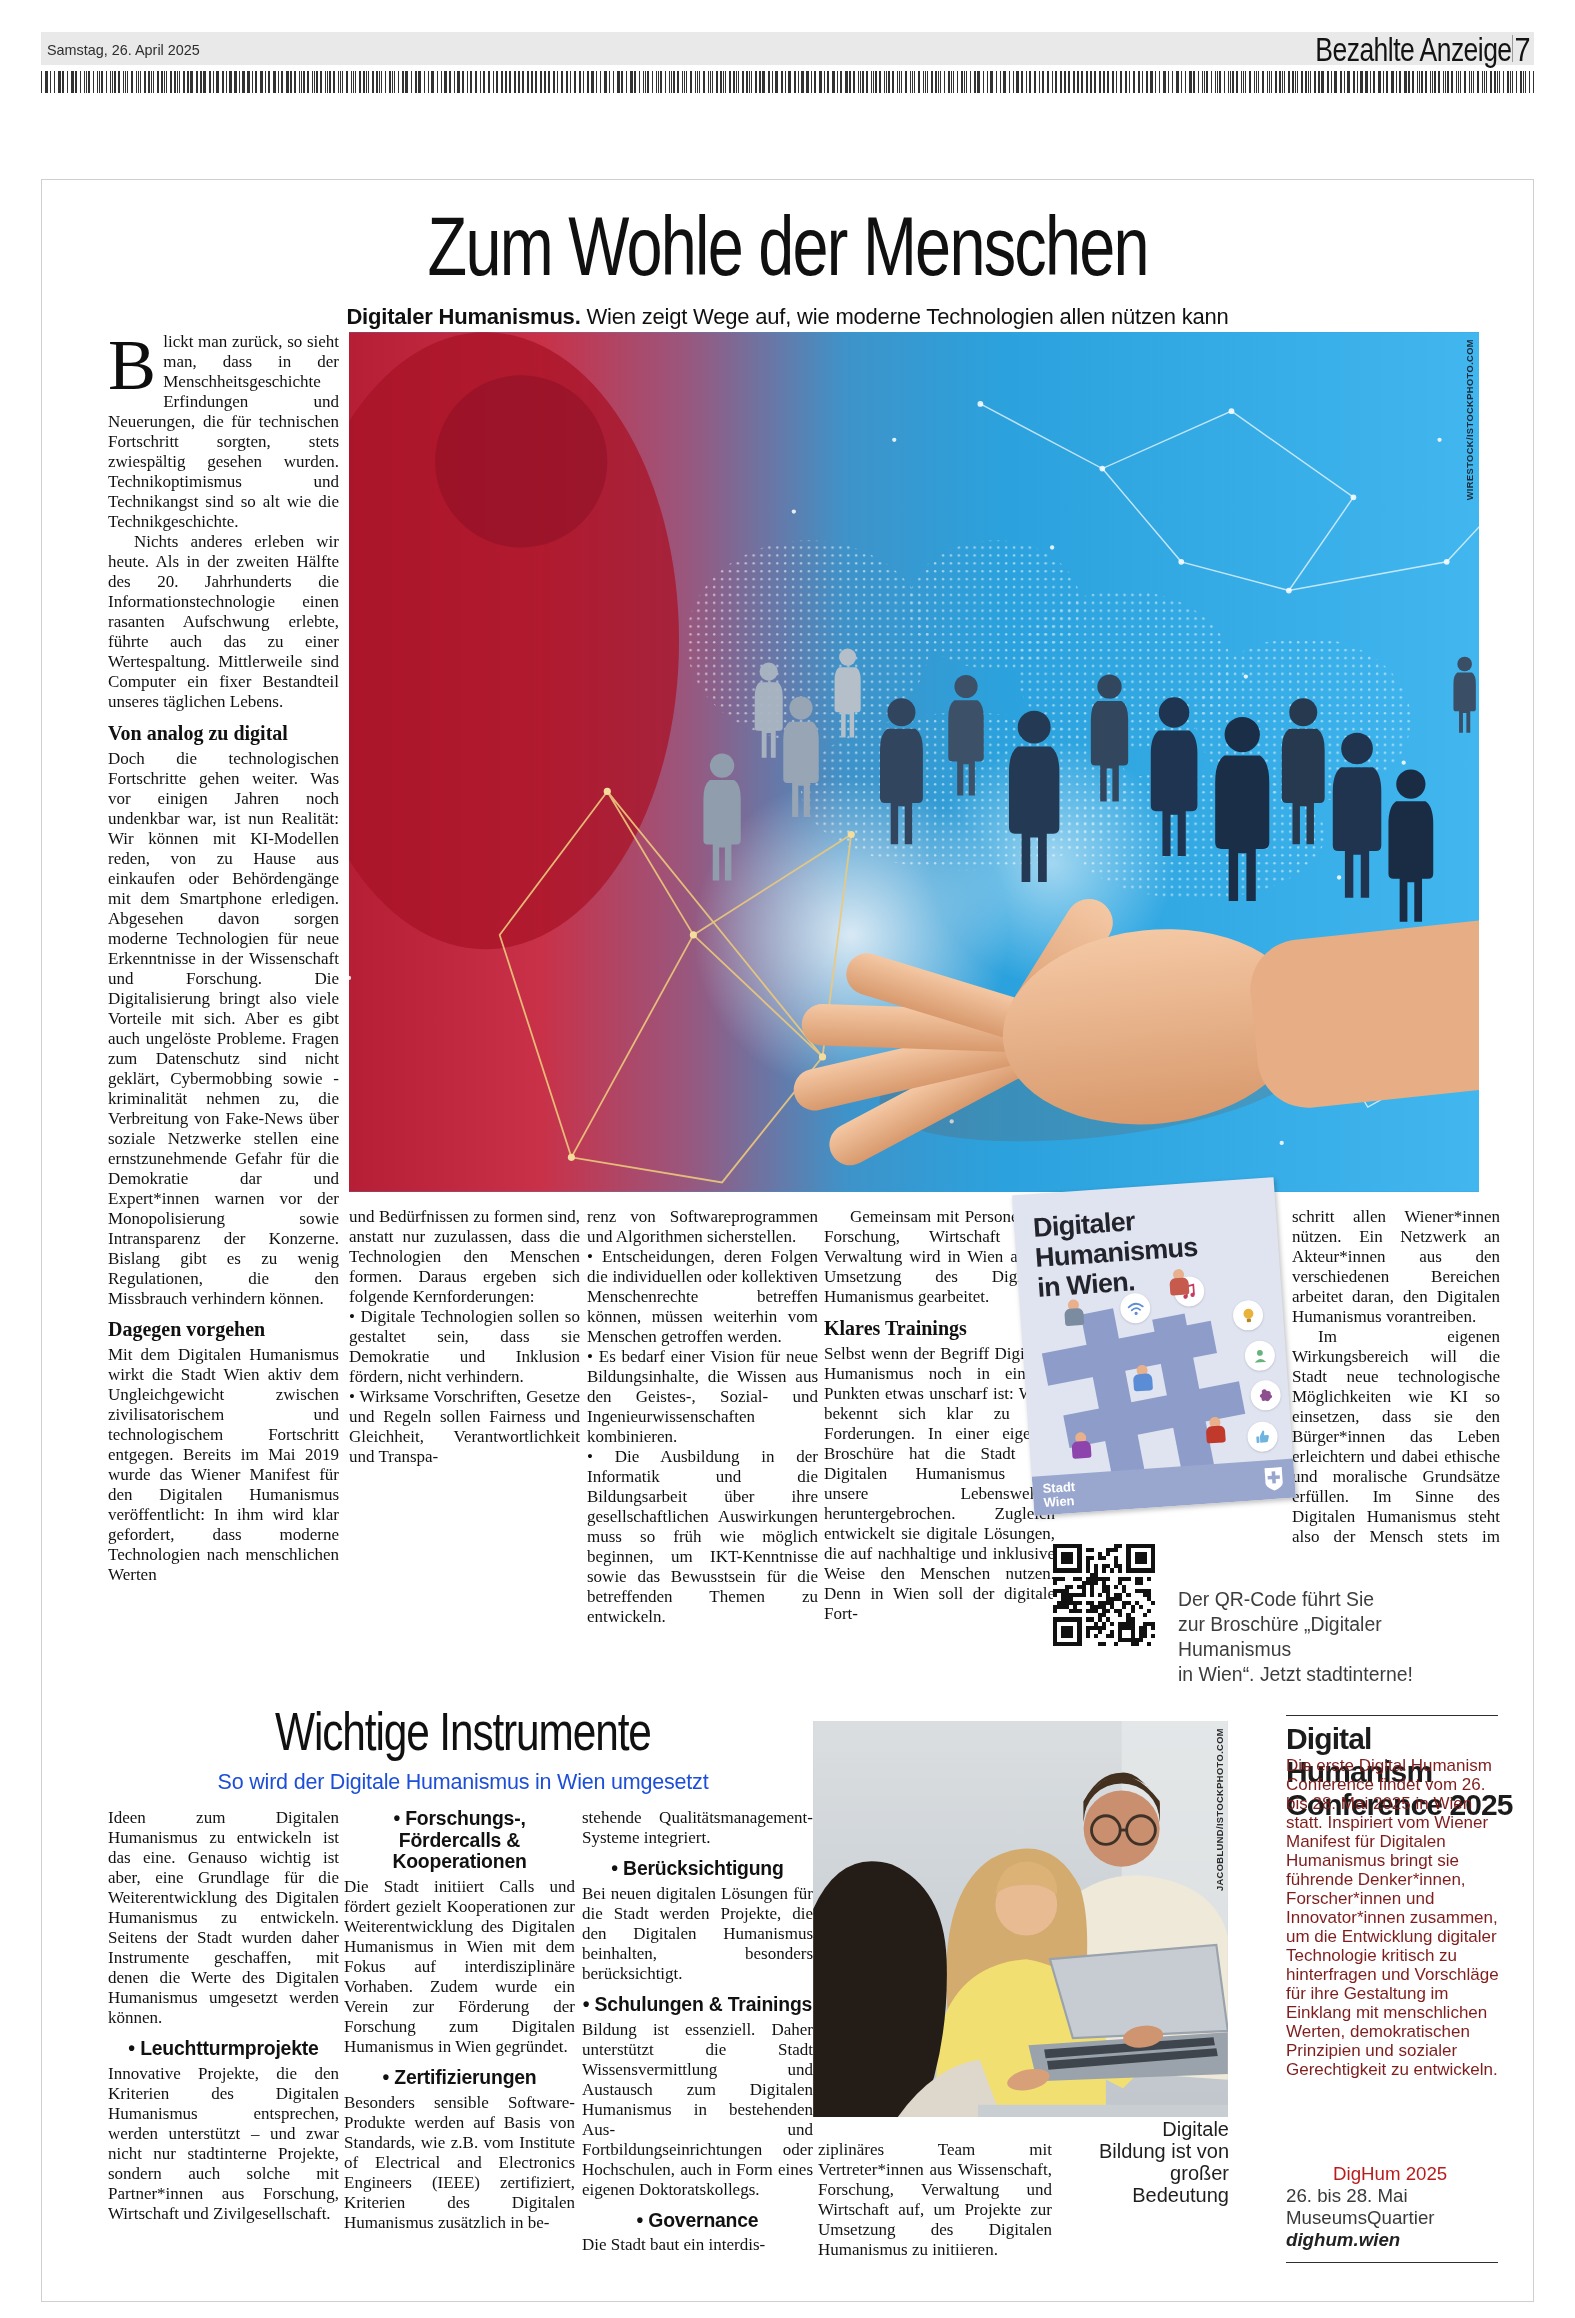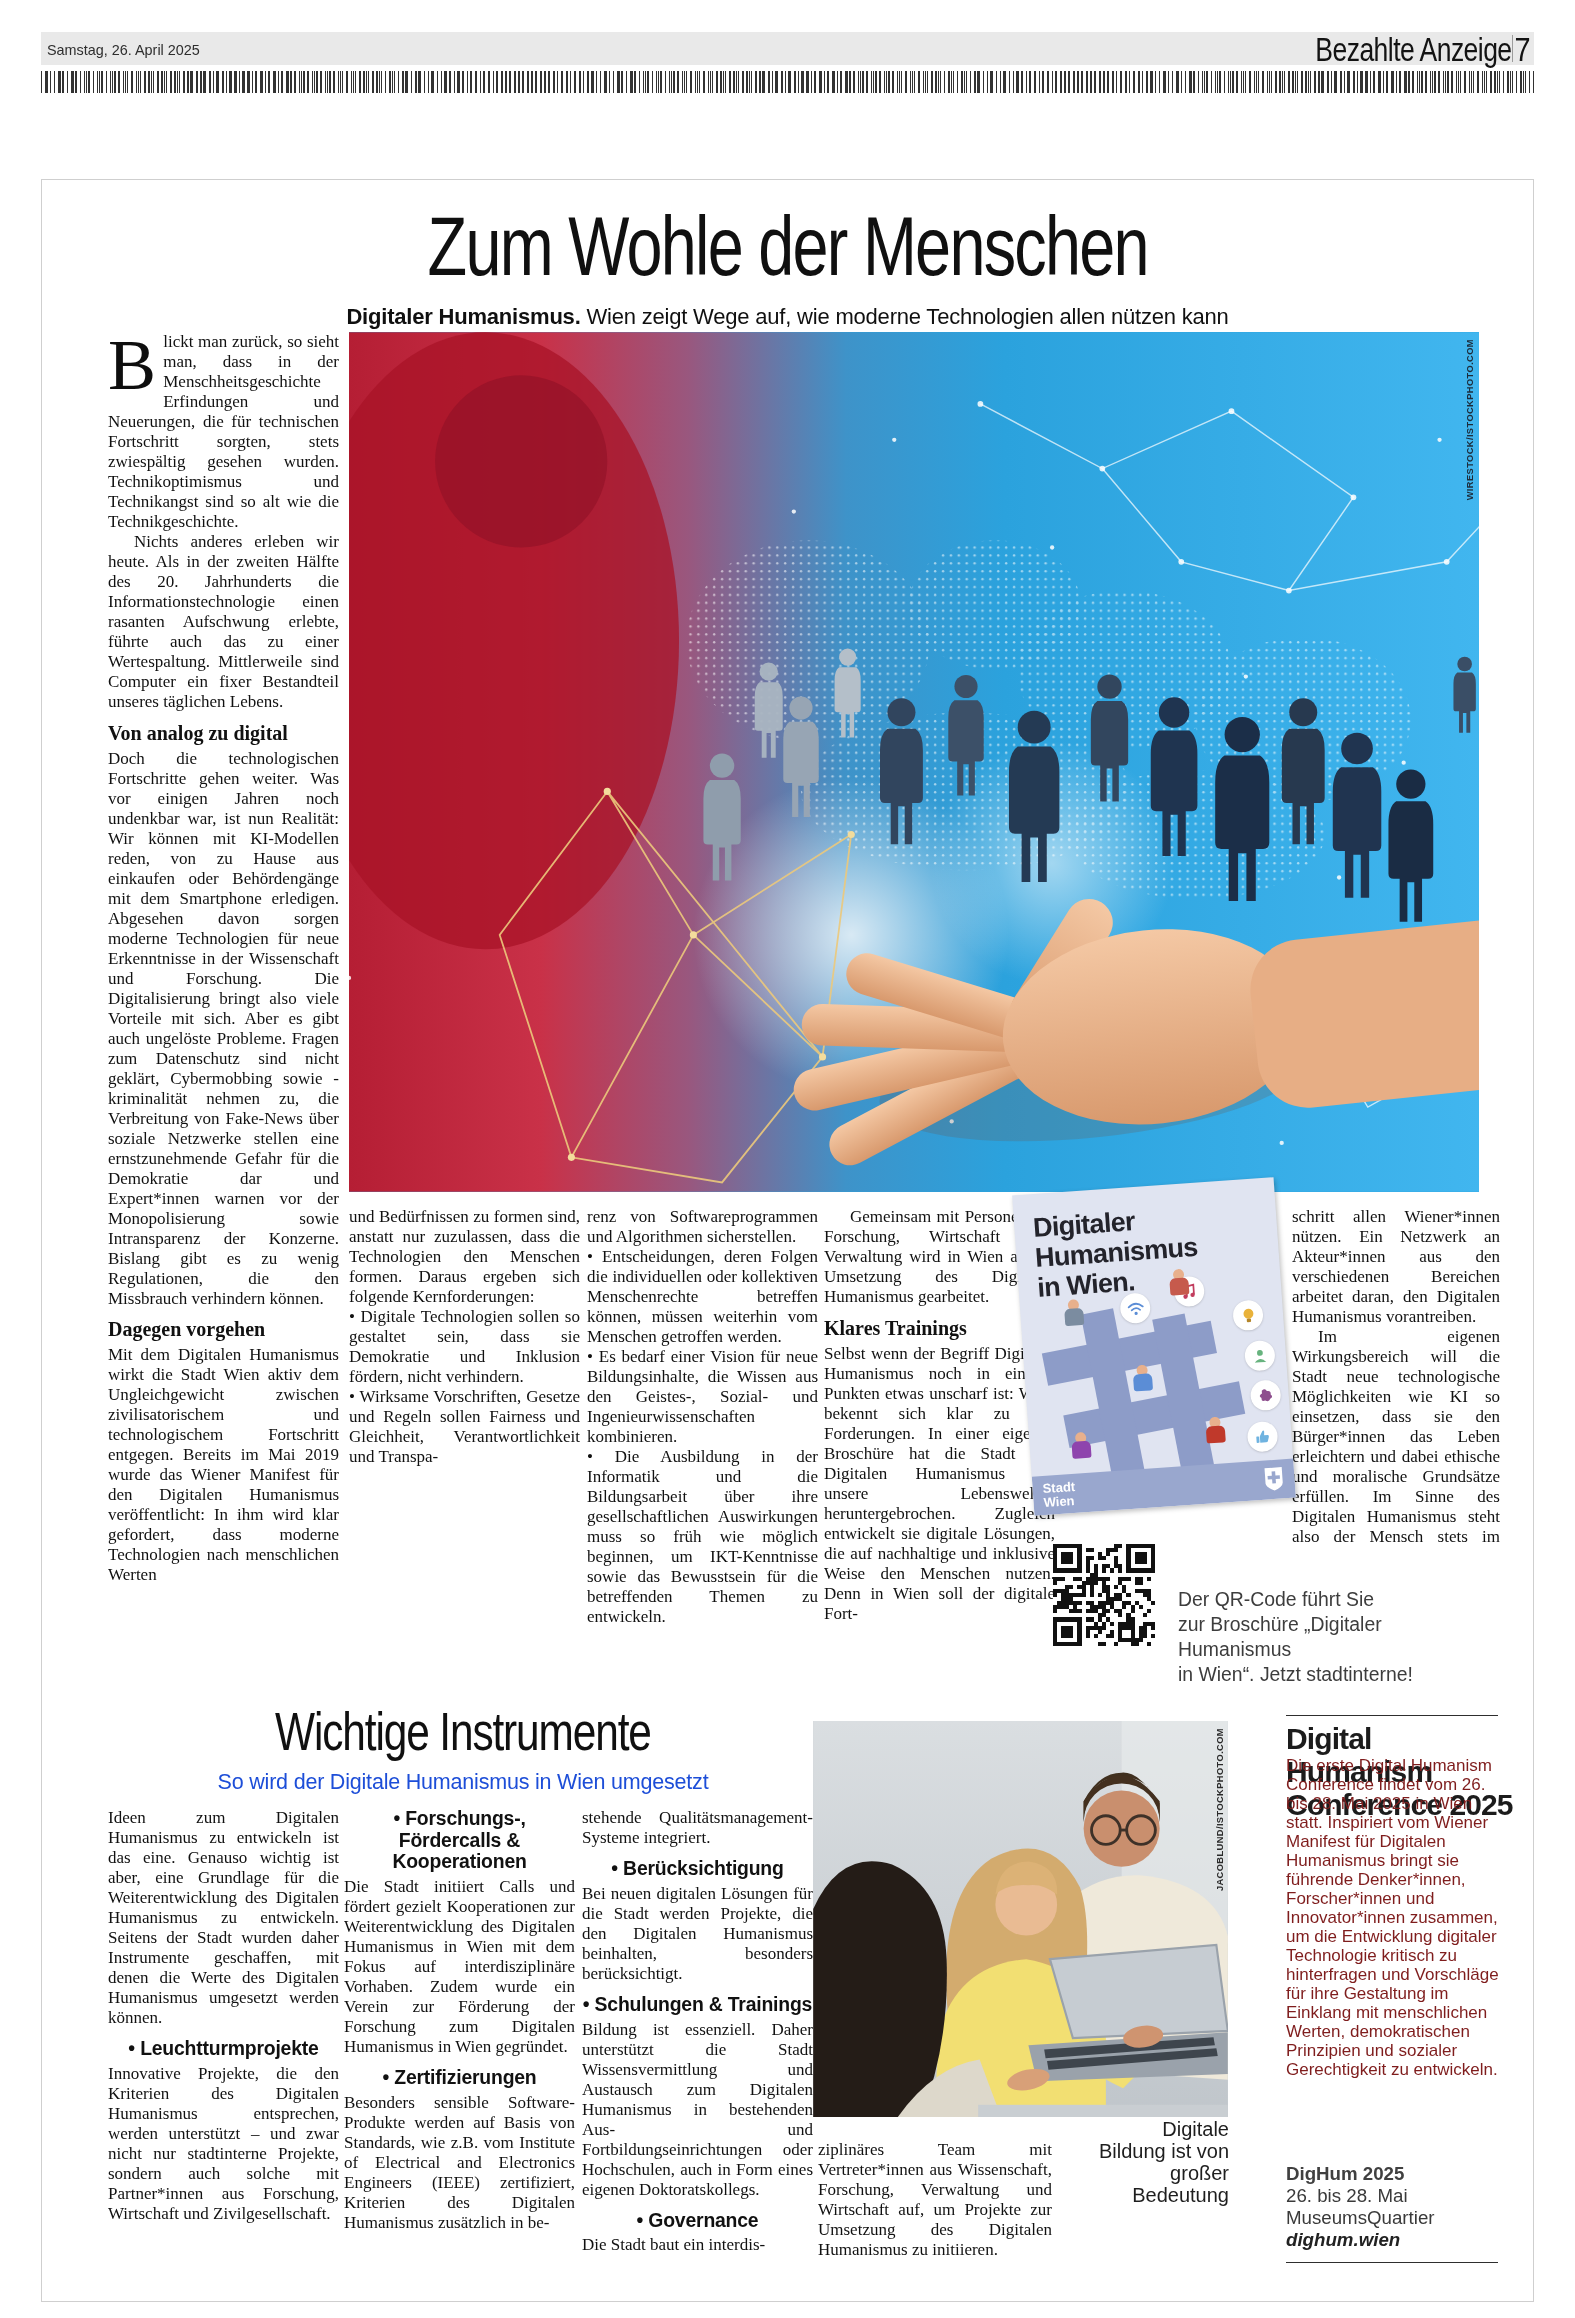--- a/index.html
+++ b/index.html
@@ -79,21 +79,21 @@
            font:400 20px/22px "Liberation Sans",sans-serif;color:#1e1e1e;}
 
   
   .sb-rule{left:1286px;width:212px;height:1.4px;background:#2e2e2e;}
   .sb-heading{left:1286px;top:1722px;width:230px;
               font:700 30px/33px "Liberation Sans",sans-serif;color:#1c1c1c;letter-spacing:-0.9px;}
   .sb-body{left:1286px;top:1756px;width:215px;
            font:400 17px/19px "Liberation Sans",sans-serif;color:#7f1d1d;}
   .sb-event{left:1286px;top:2163px;width:215px;
             font:400 18.7px/22px "Liberation Sans",sans-serif;color:#3a3a3a;}
-  .sb-event .nm{font-weight:700;color:#404040;}
+  .sb-event .nm{font-weight:400;color:#b91c1c;margin-left:47px;}
   .sb-event .url{font-weight:700;font-style:italic;color:#222;}
 </style>
 </head>
 <body>
 
 <div class="abs header-bar"></div>
 <div class="abs header-date">Samstag, 26. April 2025</div>
 <div class="abs header-right">
   <span class="ad-label">Bezahlte Anzeige</span>
   <span class="hdr-div"></span>

